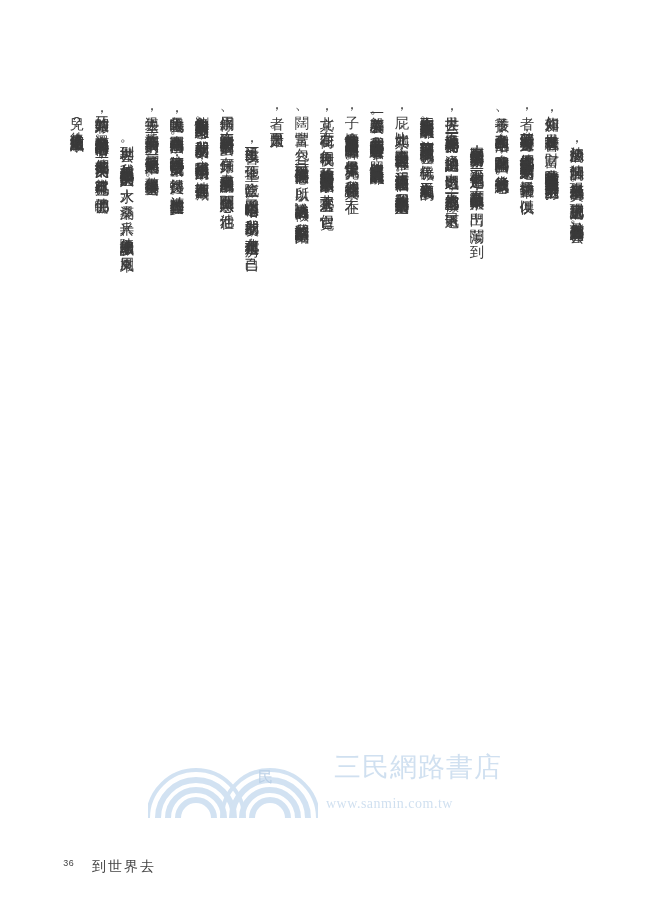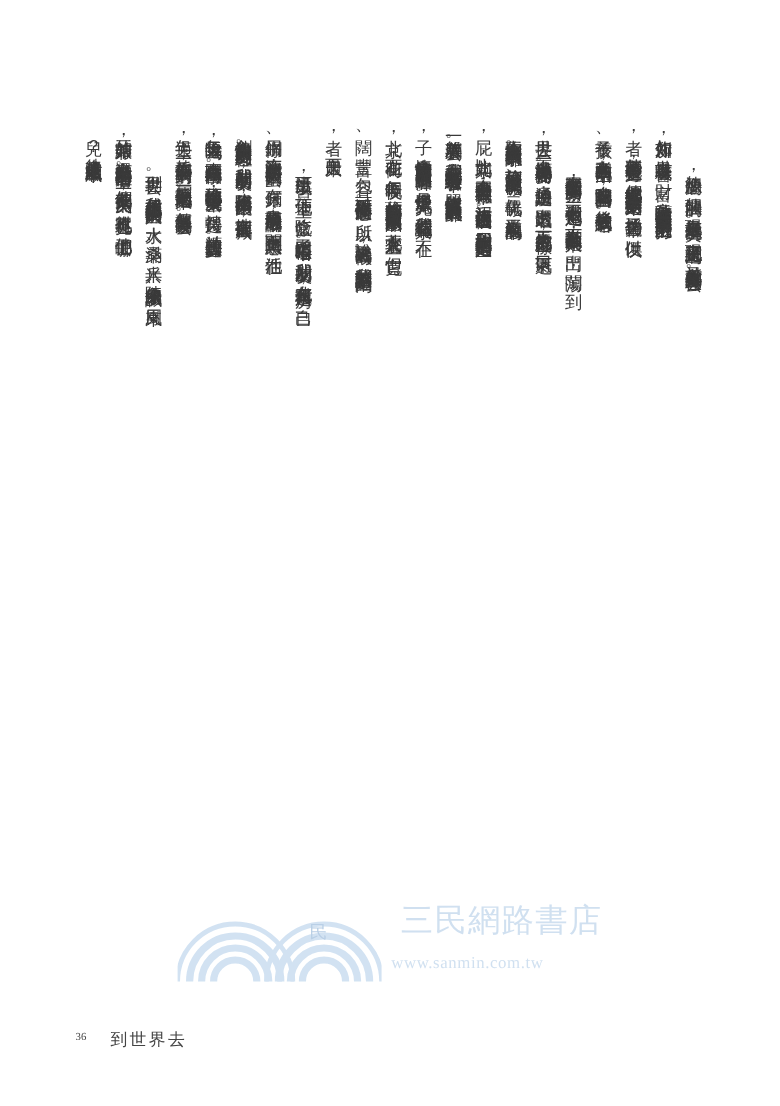--- a/index.html
+++ b/index.html
@@ -11,21 +11,21 @@
   .col {
     position:absolute; top:105px; width:16px;
     writing-mode:vertical-rl; text-orientation:upright;
     font-size:14.4px; line-height:16px; letter-spacing:0.6px;
     color:#3a3a3a; white-space:nowrap;
     filter:blur(0.35px);
   }
   .col.indent { top:135px; }
   .footer-num {
     position:absolute; left:63px; top:859px;
-    font-size:9px; color:#444; font-family:Liberation Serif, serif;
+    font-size:9px; color:#444; font-family:Liberation Mono, monospace;
   }
   .footer-title {
     position:absolute; left:92px; top:858px;
     font-size:14px; letter-spacing:2px; color:#444;
   }
   .wm-logo { position:absolute; left:148px; top:700px; width:170px; height:120px; opacity:0.75; }
   .wm-glyph {
     position:absolute; left:258px; top:768px; font-size:15px;
     color:#b9cfe6; font-family:"DejaVu Serif", serif;
   }

